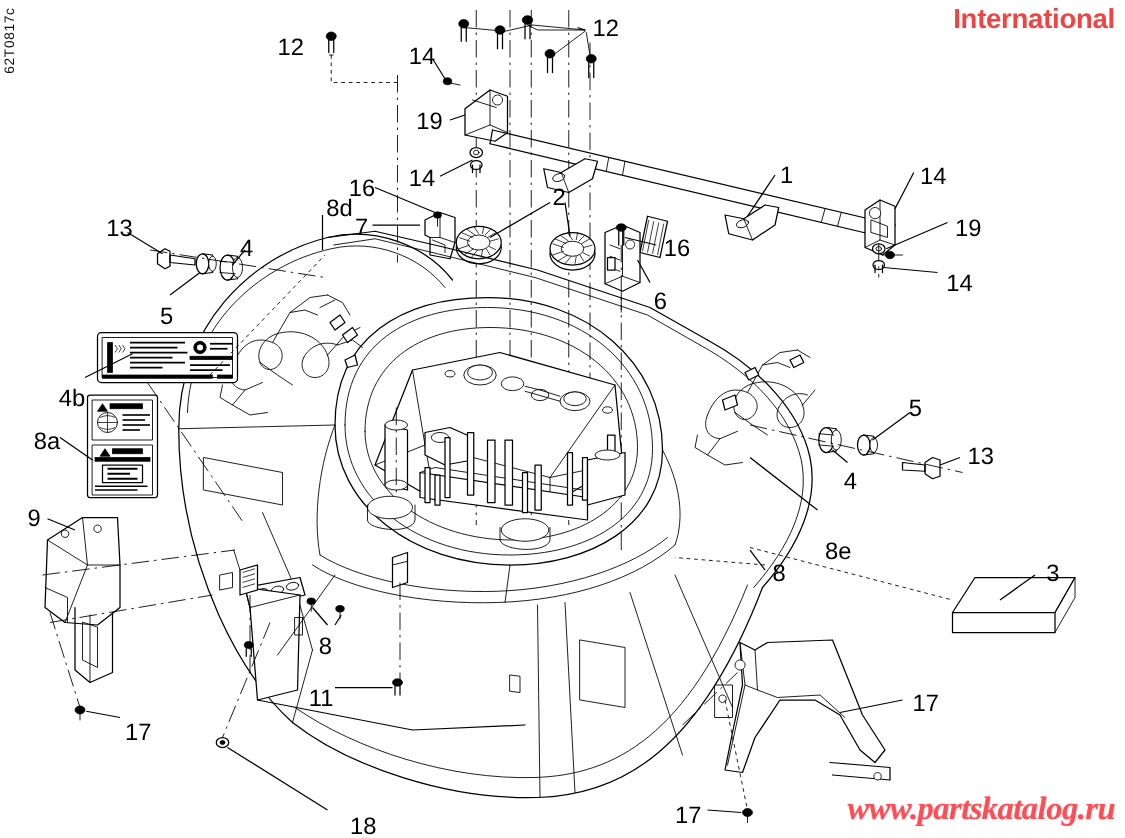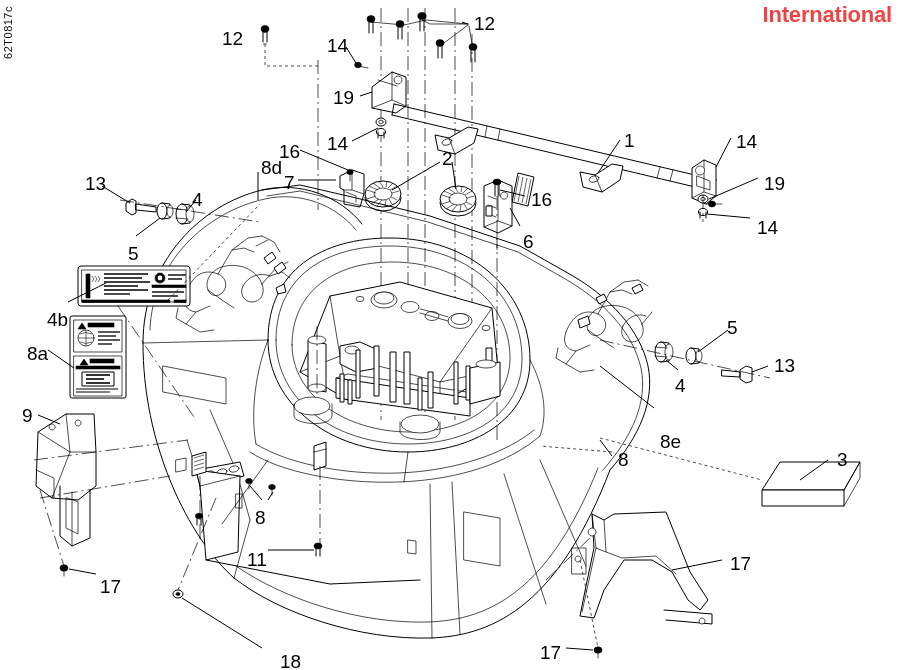--- a/index.html
+++ b/index.html
@@ -619,13 +619,14 @@
   <div class="callout" style="left:618px;top:450px;">8</div>
   <div class="callout" style="left:837px;top:450px;">3</div>
   <div class="callout" style="left:22px;top:406px;">9</div>
   <div class="callout" style="left:255px;top:508px;">8</div>
   <div class="callout" style="left:247px;top:550px;">11</div>
   <div class="callout" style="left:100px;top:577px;">17</div>
   <div class="callout" style="left:730px;top:554px;">17</div>
   <div class="callout" style="left:540px;top:643px;">17</div>
   <div class="callout" style="left:236px;top:652px;margin-left:44px;">18</div>
 
+  <div id="watermark">www.partskatalog.ru</div>
 </div>
 
 </body></html>

